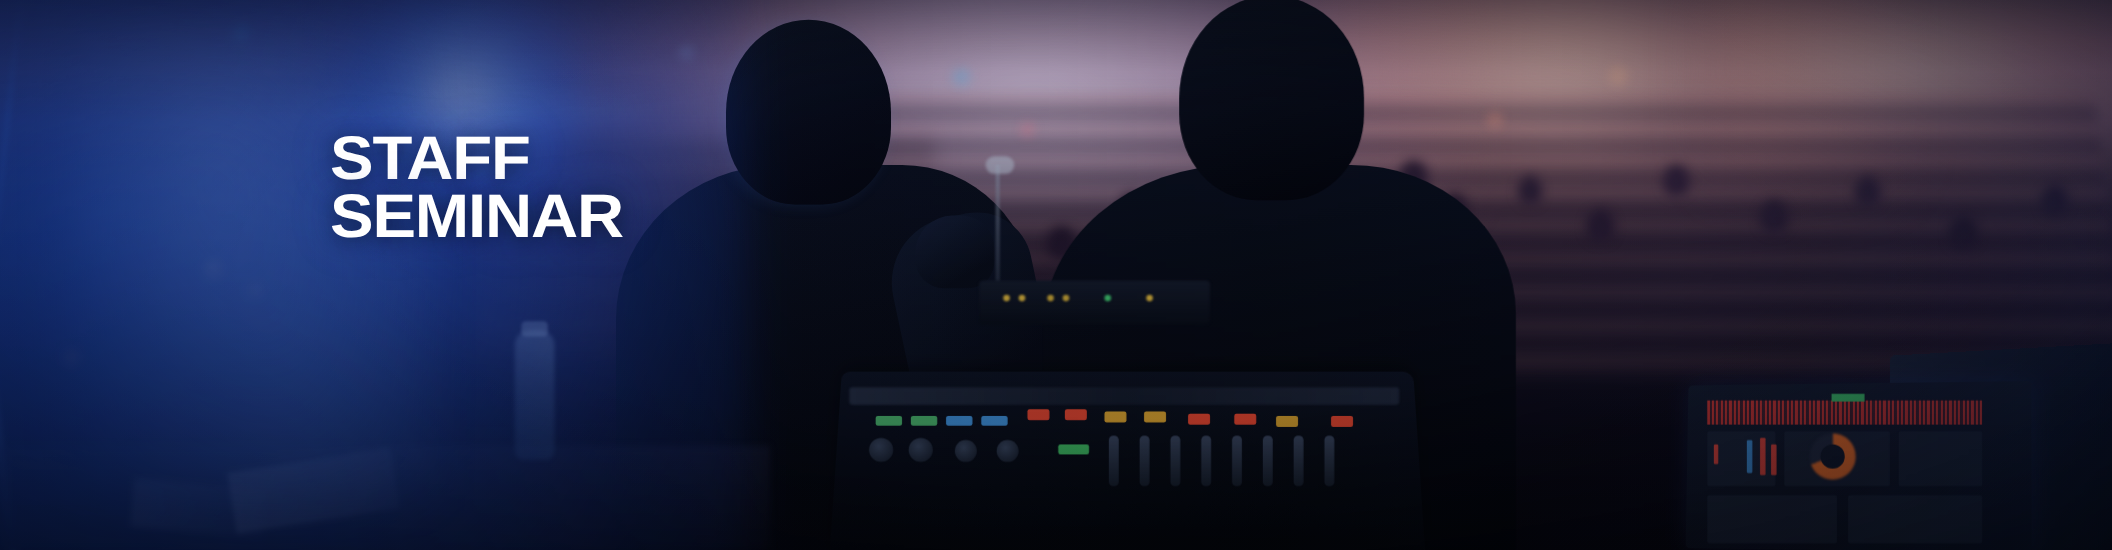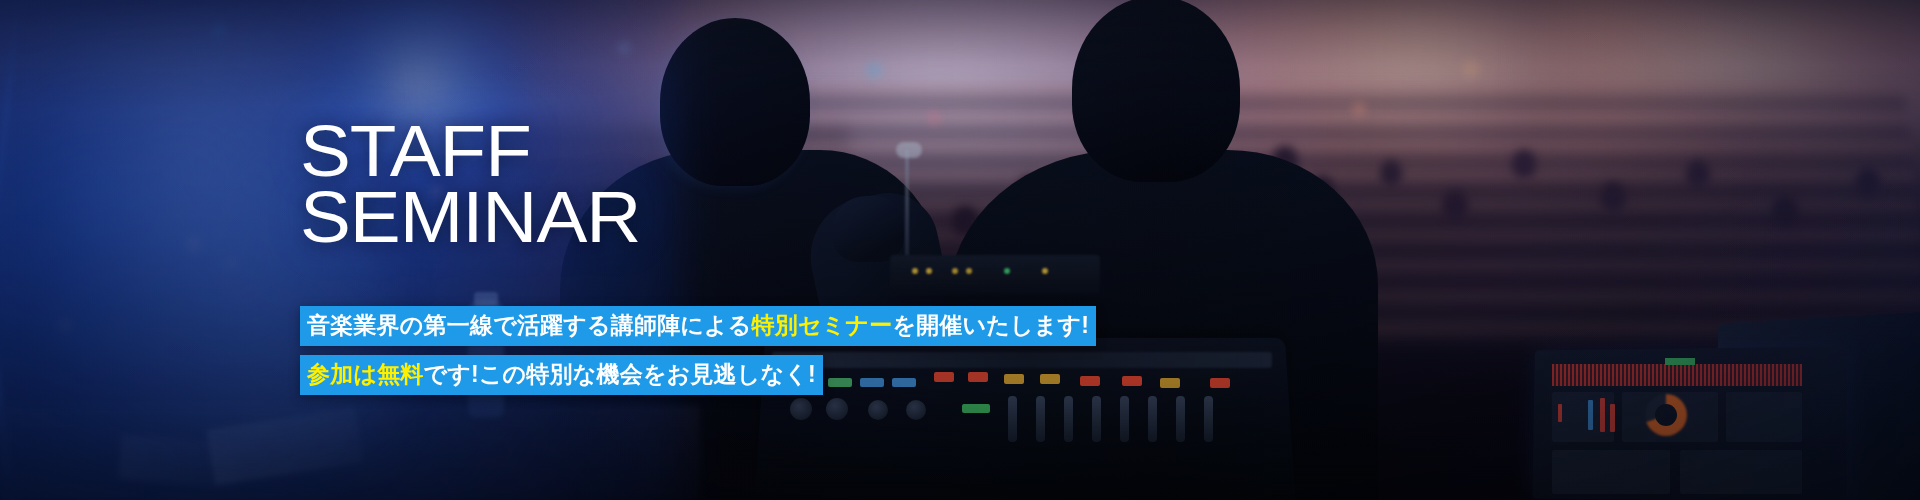--- a/index.html
+++ b/index.html
@@ -320,22 +320,22 @@
   
   .content{
     position:absolute; left:0; top:0; width:1920px; height:500px;
     z-index:20;
   }
 
   .headline{
     position:absolute; left:300px; top:118px;
     color:#ffffff;
     font-family:"Liberation Sans","DejaVu Sans",sans-serif;
-    font-weight:400;
-    font-size:72px;
+    font-weight:700;
+    font-size:56px;
     line-height:0.92;
     letter-spacing:-1px;
     text-shadow:0 2px 18px rgba(0,0,0,0.55), 0 0 42px rgba(40,90,200,0.30);
     white-space:nowrap;
   }
   .headline .l1{ display:block; transform:scaleX(1.06); transform-origin:left center; }
   .headline .l2{ display:block; transform:scaleX(1.06); transform-origin:left center; }
 
   .subtitle{
     position:absolute; left:302px; top:258px;
@@ -492,23 +492,15 @@
   </div>
 
   <div class="content">
 
     <h1 class="headline">
       <span class="l1">STAFF</span>
       <span class="l2">SEMINAR</span>
     </h1>
 
 
-    <div class="lede">
-      <div class="lede-line">
-        <span>音楽業界の第一線で活躍する講師陣による</span><span class="hl">特別セミナー</span><span>を開催いたします!</span>
-      </div>
-      <div class="lede-line">
-        <span class="hl">参加は無料</span><span>です!この特別な機会をお見逃しなく!</span>
-      </div>
-    </div>
 
   </div>
 </div>
 
 </body></html>

